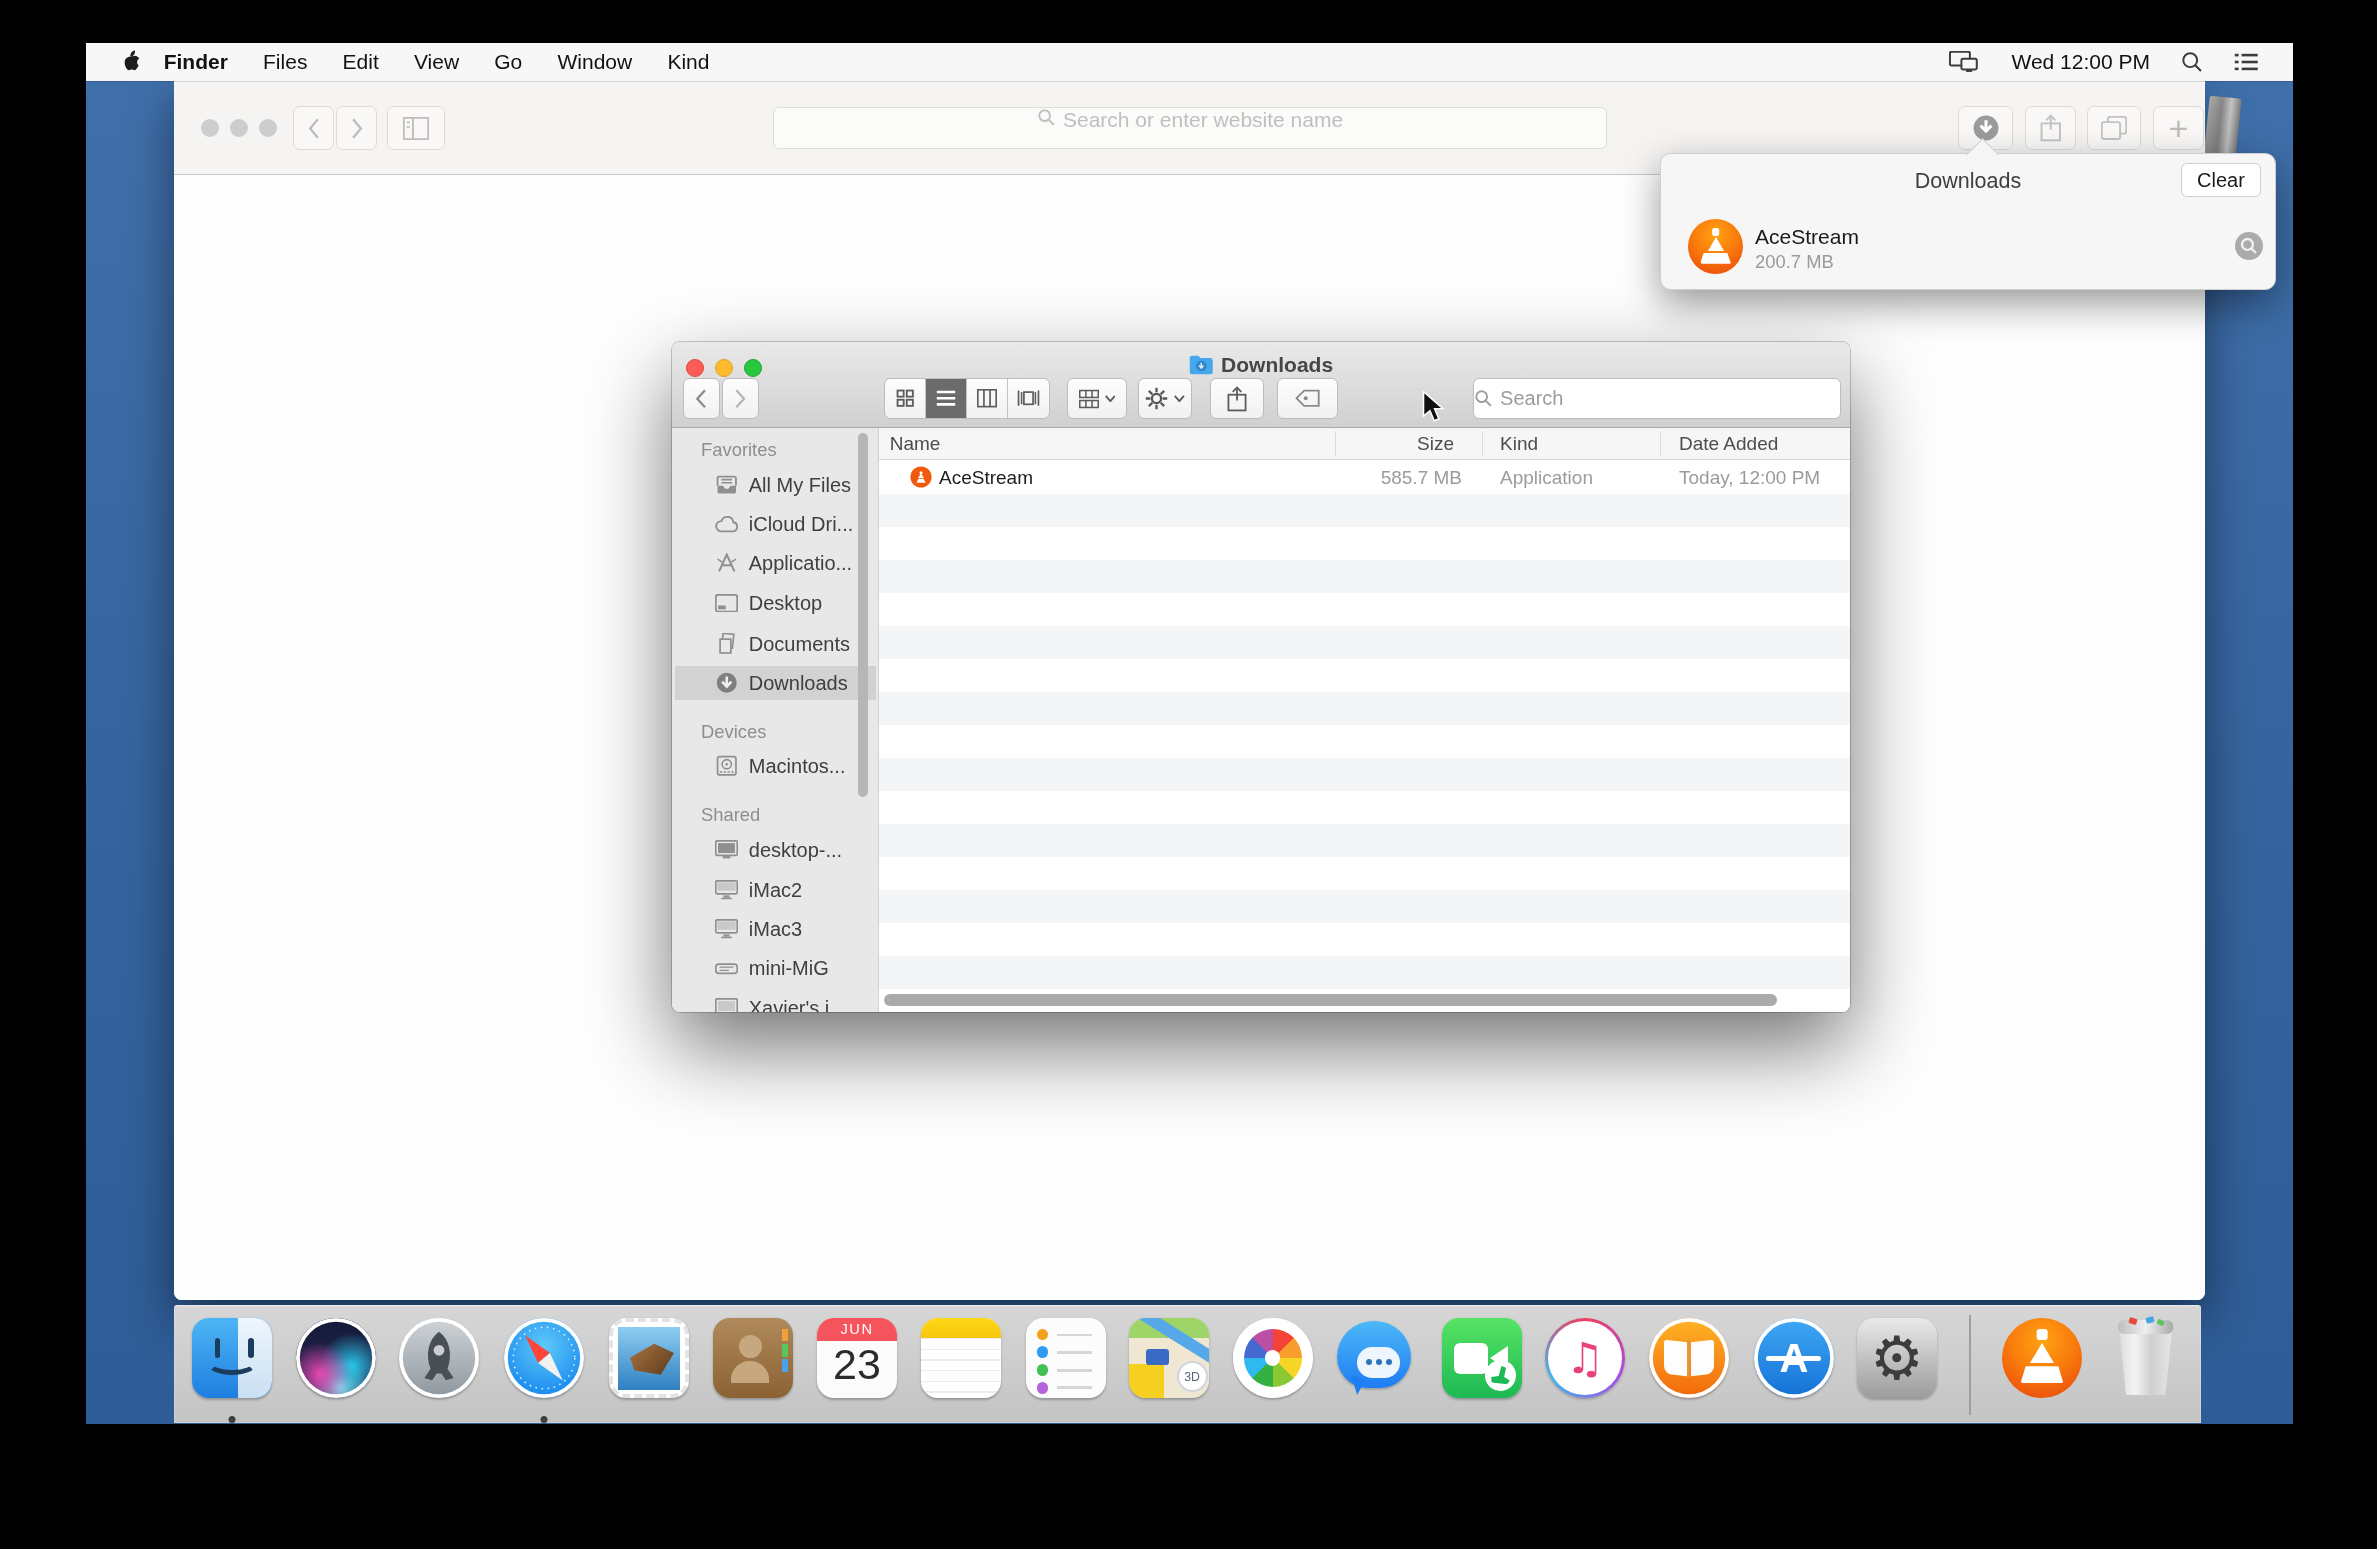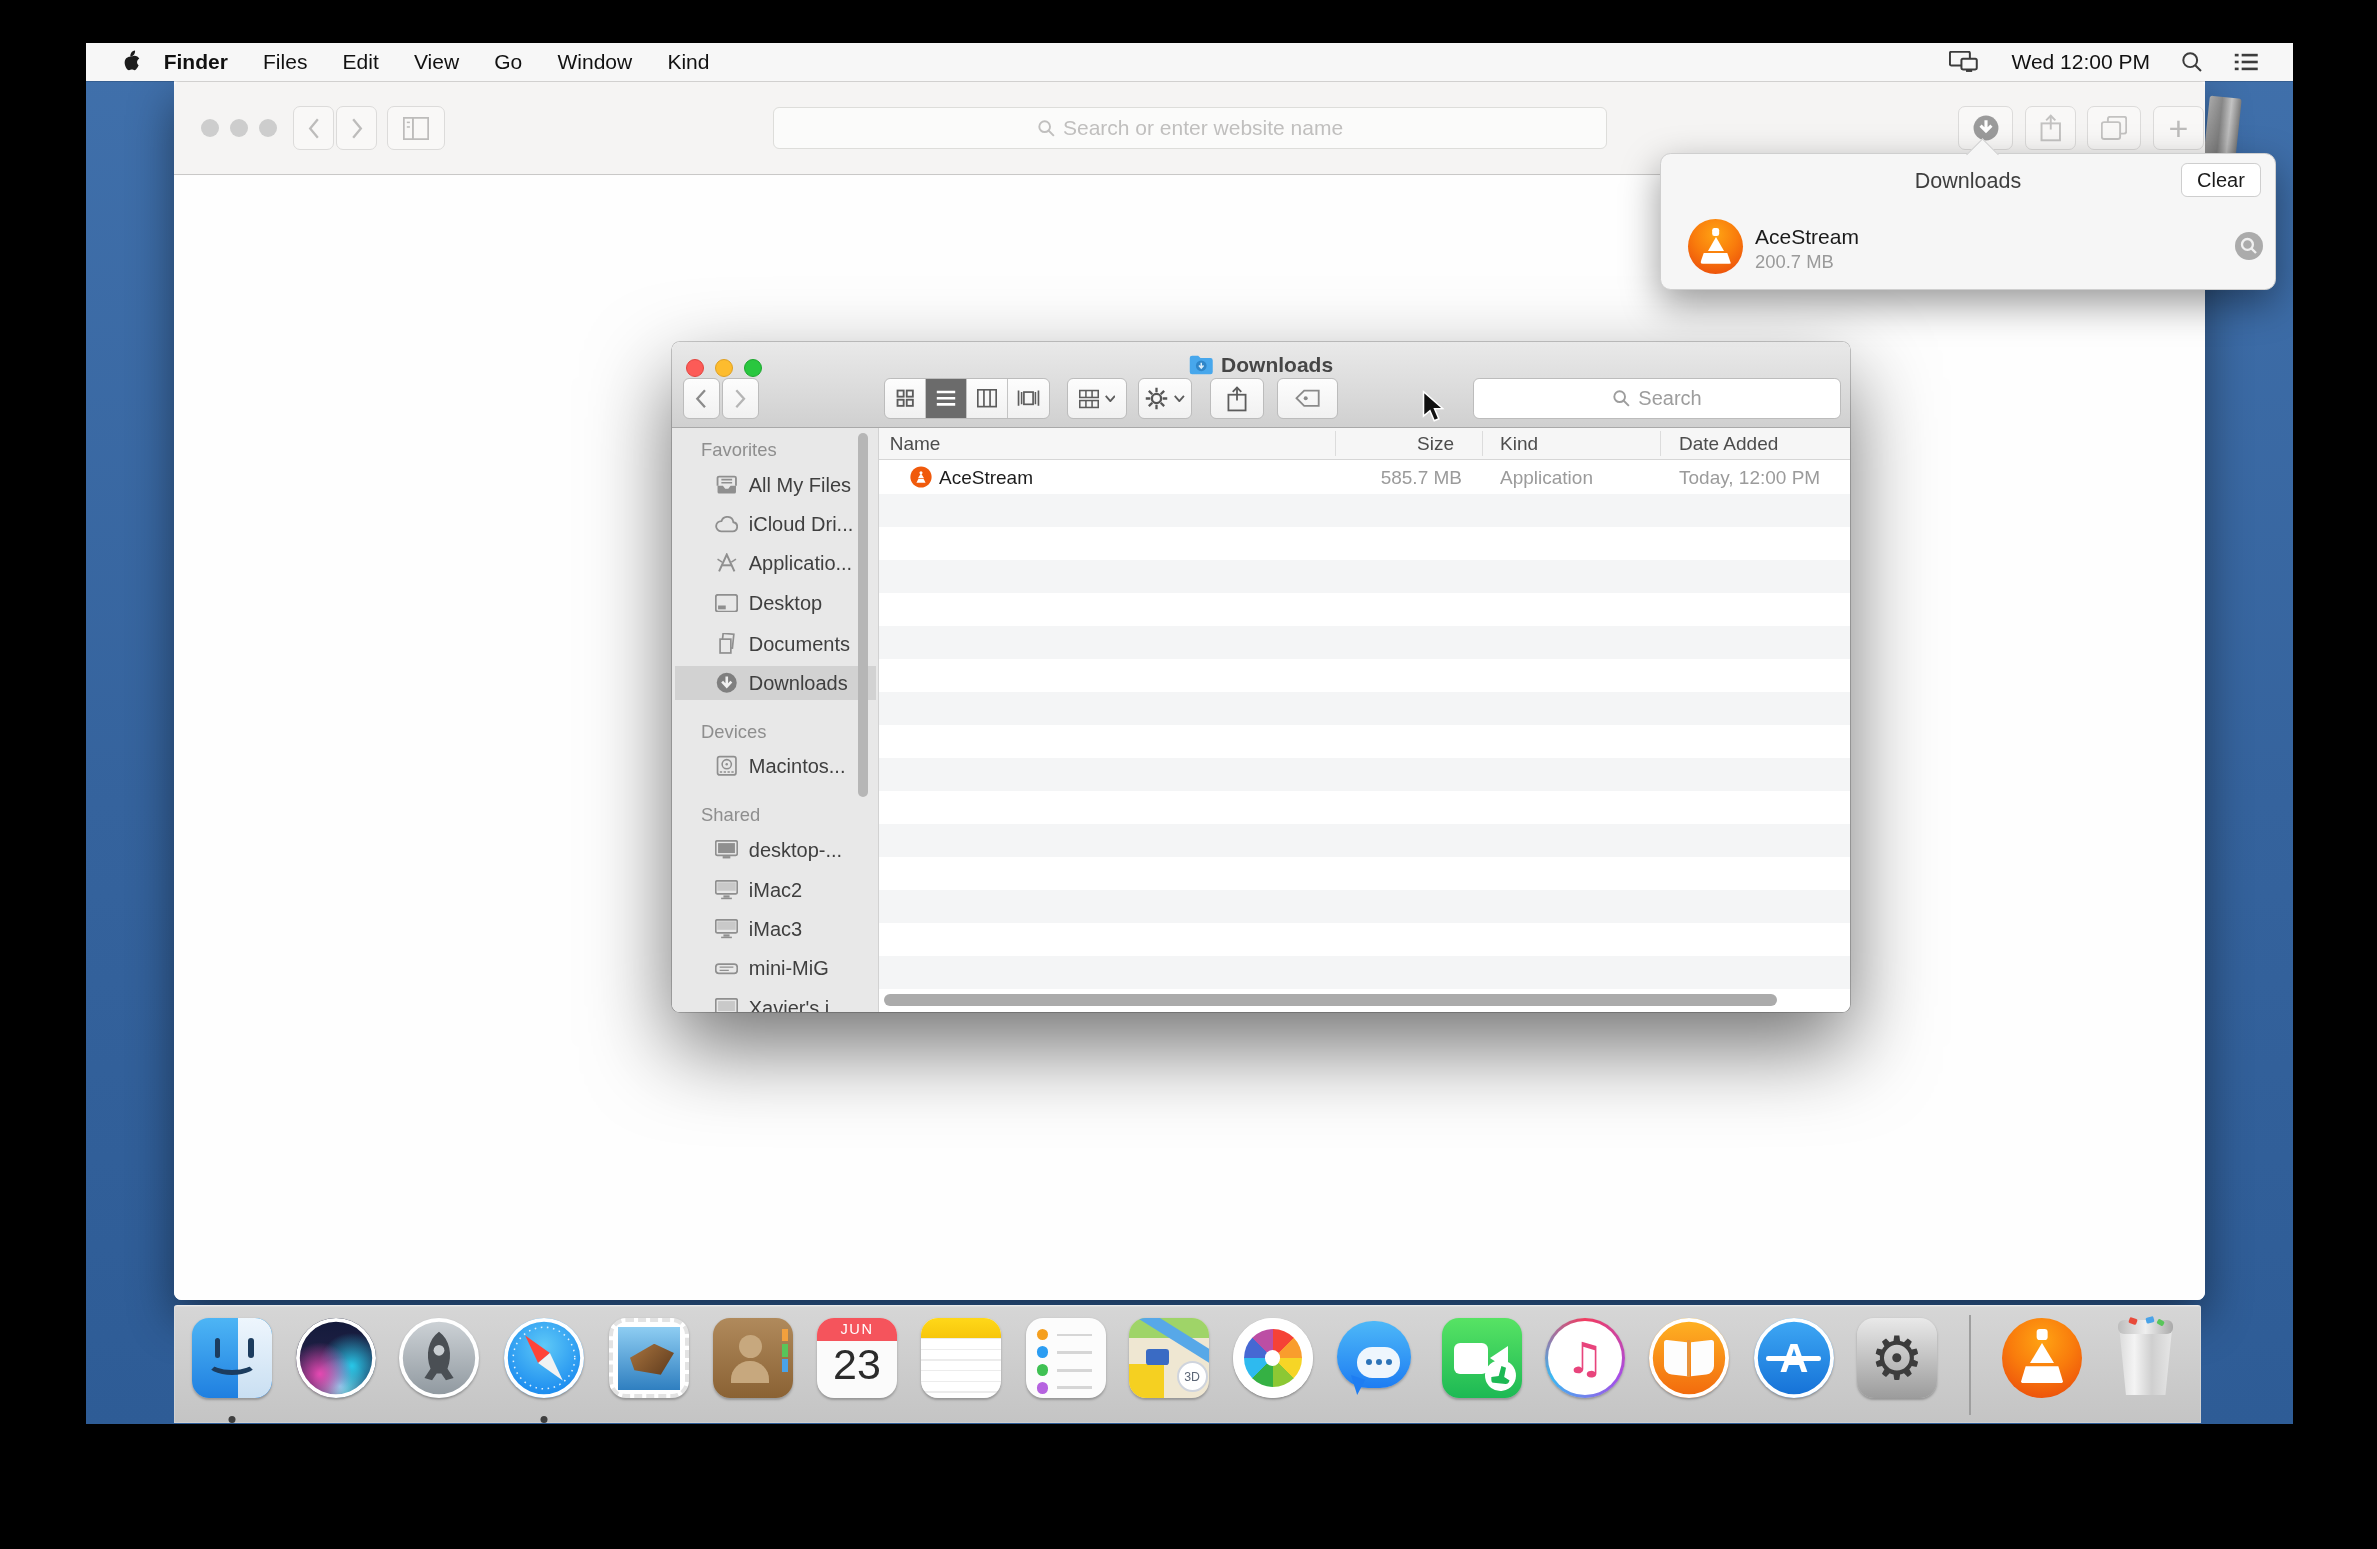--- a/index.html
+++ b/index.html
@@ -22,21 +22,21 @@
   
   #safari { position:absolute; left:88px; top:38px; width:2031px; height:1219px;
     border-radius:0 0 7.7px 7.7px; background:#fdfdfd; box-shadow:0 19px 46px rgba(0,0,0,.45); z-index:5; }
   #safari .toolbar { position:absolute; left:0; top:0; width:100%; height:94px; background:#f5f4f3;
     border-bottom:1.5px solid #c9c8c7; border-radius:6.1px 6.1px 0 0; }
   .tl { position:absolute; width:18.4px; height:18.4px; border-radius:50%; top:38px; }
   .tl.grey { background:#cdcdcd; }
   #safari .sbtn { position:absolute; top:25px; height:44px; border:1.5px solid #dcdbda; border-radius:7px; background:#f9f8f7;
     display:flex; align-items:center; justify-content:center; color:#b9b8b7; }
   #safari .urlfield { position:absolute; left:599px; top:26px; width:834px; height:42px; border:1.5px solid #ddddda;
-    border-radius:6.1px; background:#fbfbfa; display:flex; align-items:center; justify-content:center; color:#c0bfbe; font-size:21px; gap:7.7px; }
+    border-radius:6.1px; background:#fbfbfa; display:flex; justify-content:center; color:#c0bfbe; font-size:21px; gap:7.7px; }
   #safari .content { position:absolute; left:0; top:95px; right:0; bottom:0; background:#fefefe; border-radius:0 0 7.7px 7.7px; }
 
   
   #popover { position:absolute; left:1574px; top:110px; width:616px; height:137px; background:#f6f6f6;
     border:0.8px solid #cfcfcf; border-radius:10.7px; box-shadow:0 14px 38px rgba(0,0,0,.4); z-index:30; }
   #popover .arrow { position:absolute; left:310px; top:-10.7px; width:23px; height:23px; background:#f6f6f6;
     transform:rotate(45deg); border-left:0.8px solid #cfcfcf; border-top:0.8px solid #cfcfcf; }
   #popover .ptitle { position:absolute; left:0; top:15.3px; width:100%; text-align:center; font-size:21.5px; color:#3e3e3e; }
   #popover .clear { position:absolute; right:14px; top:9.2px; width:80px; height:34px; background:#fff; border:1.5px solid #cecece;
     border-radius:6.1px; font-size:20px; color:#1b1b1b; display:flex; align-items:center; justify-content:center; }
@@ -58,21 +58,21 @@
   #finder .wtitle { position:absolute; left:0; top:10.7px; width:100%; text-align:center; font-size:21px; font-weight:bold; color:#464646;
     display:flex; align-items:center; justify-content:center; gap:7.7px; }
   .fbtn { position:absolute; top:36px; height:41px; border:0.8px solid #bcbcbc; border-radius:6.1px;
     background:linear-gradient(180deg,#fdfdfd,#f1f1f1); display:flex; align-items:center; justify-content:center; color:#5c5c5c; }
   .seg { position:absolute; top:36px; height:41px; display:flex; border:0.8px solid #bcbcbc; border-radius:6.1px; overflow:hidden;
     background:linear-gradient(180deg,#fdfdfd,#f1f1f1); }
   .seg > div { width:41px; display:flex; align-items:center; justify-content:center; border-right:0.8px solid #c4c4c4; color:#5c5c5c; }
   .seg > div:last-child { border-right:none; }
   .seg > div.sel { background:#6b6b6b; color:#fff; }
   #finder .fsearch { position:absolute; left:801px; top:36px; width:368px; height:41px; background:#fff; border:0.8px solid #bcbcbc;
-    border-radius:6.1px; display:flex; align-items:center; justify-content:center; gap:7.7px; color:#9d9d9d; font-size:20px; }
+    border-radius:6.1px; display:flex; align-items:center; gap:7.7px; color:#9d9d9d; font-size:20px; }
 
   #finder .sidebar { position:absolute; left:0; top:86px; width:207px; bottom:0; background:#e8e8e8; border-right:0.8px solid #d2d2d2; }
   .sb-label { position:absolute; left:29px; font-size:18.4px; color:#8e8e8e; transform:translateY(-50%); }
   .sb-item { position:absolute; left:3.1px; width:201px; height:34px; transform:translateY(-50%); display:flex; align-items:center; }
   .sb-item .sb-ic { width:23px; margin-left:40px; margin-right:10.7px; display:flex; justify-content:center; }
   .sb-item .sb-tx { font-size:20px; color:#3f3f3f; white-space:nowrap; }
   .sb-item.sel { background:#d2d2d2; }
   .sb-scroll { position:absolute; left:186px; top:4.6px; width:10px; height:364px; background:#b6b6b6; border-radius:5.4px; }
 
   #finder .listhead { position:absolute; left:207px; top:86px; right:0; height:32px; background:#f6f6f6; border-bottom:0.8px solid #d6d6d6;

